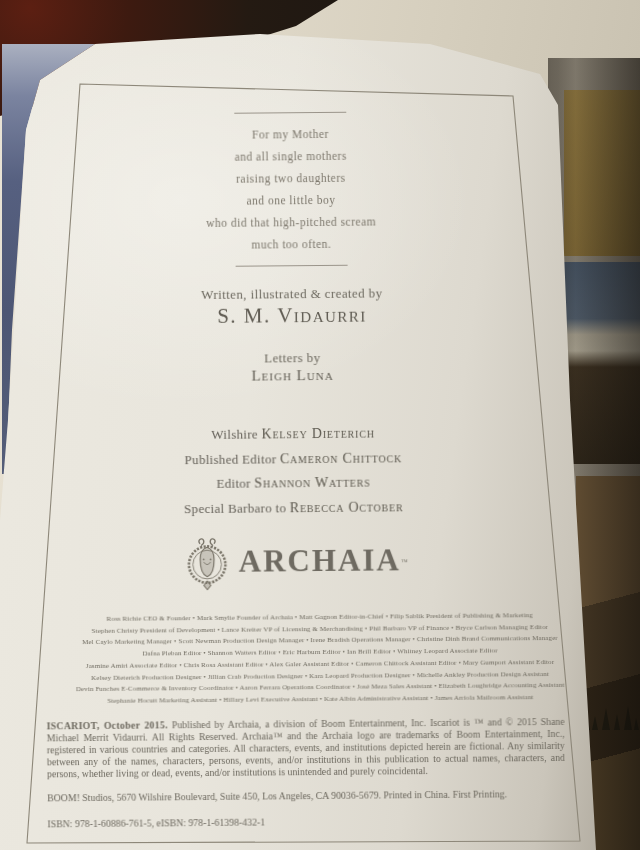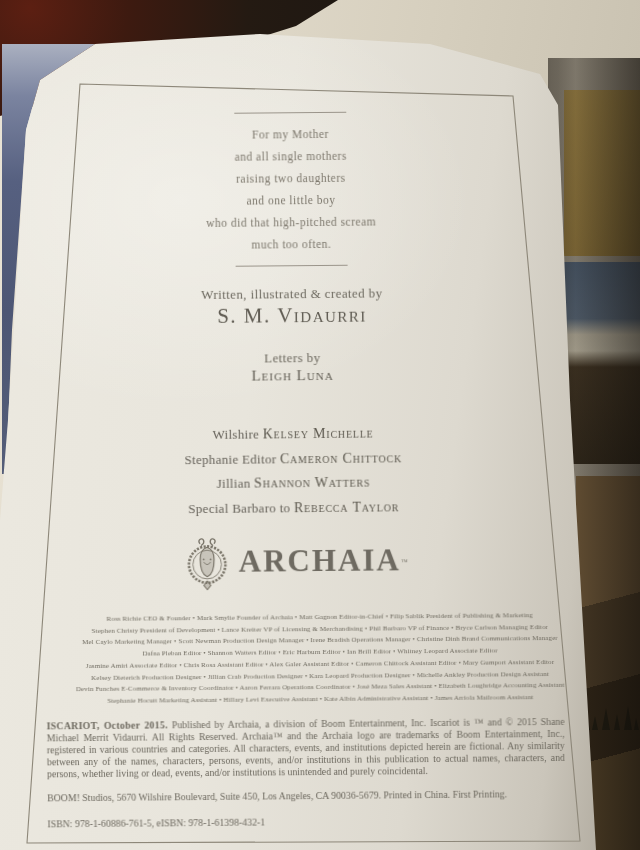--- a/index.html
+++ b/index.html
@@ -120,33 +120,33 @@
     </div>
 
     <div class="block letterer">
       <div class="byline-label">Letters by</div>
       <div class="name sc">Leigh Luna</div>
     </div>
 
     <div class="block credits">
       <div class="credit-row">
         <span class="role">Wilshire</span>
-        <span class="name sc">Kelsey Michelle</span>
+        <span class="name sc">Kelsey Dieterich</span>
       </div>
       <div class="credit-row">
-        <span class="role">Stephanie Editor</span>
+        <span class="role">Published Editor</span>
         <span class="name sc">Cameron Chittock</span>
       </div>
       <div class="credit-row">
-        <span class="role">Jillian</span>
+        <span class="role">Editor</span>
         <span class="name sc">Shannon Watters</span>
       </div>
       <div class="credit-row">
         <span class="role">Special Barbaro to</span>
-        <span class="name sc">Rebecca Taylor</span>
+        <span class="name sc">Rebecca October</span>
       </div>
     </div>
 
     <div class="block logo-row">
       <svg width="52" height="58" viewBox="0 0 60 66">
         <g stroke="#7a7569" fill="none" stroke-width="1.4">
           <circle cx="30" cy="36" r="21" stroke-dasharray="2.5 1.6" stroke-width="3"></circle>
           <circle cx="30" cy="36" r="16.5" stroke-width="1"></circle>
           <path d="M30 16 C24 18 22 24 22 30 C22 40 25 48 30 50 C35 48 38 40 38 30 C38 24 36 18 30 16 Z" fill="#8b867a" fill-opacity="0.35"></path>
           <path d="M22 12 C18 8 24 4 26 8 C27 11 25 13 23 14" stroke-width="1.6"></path>

